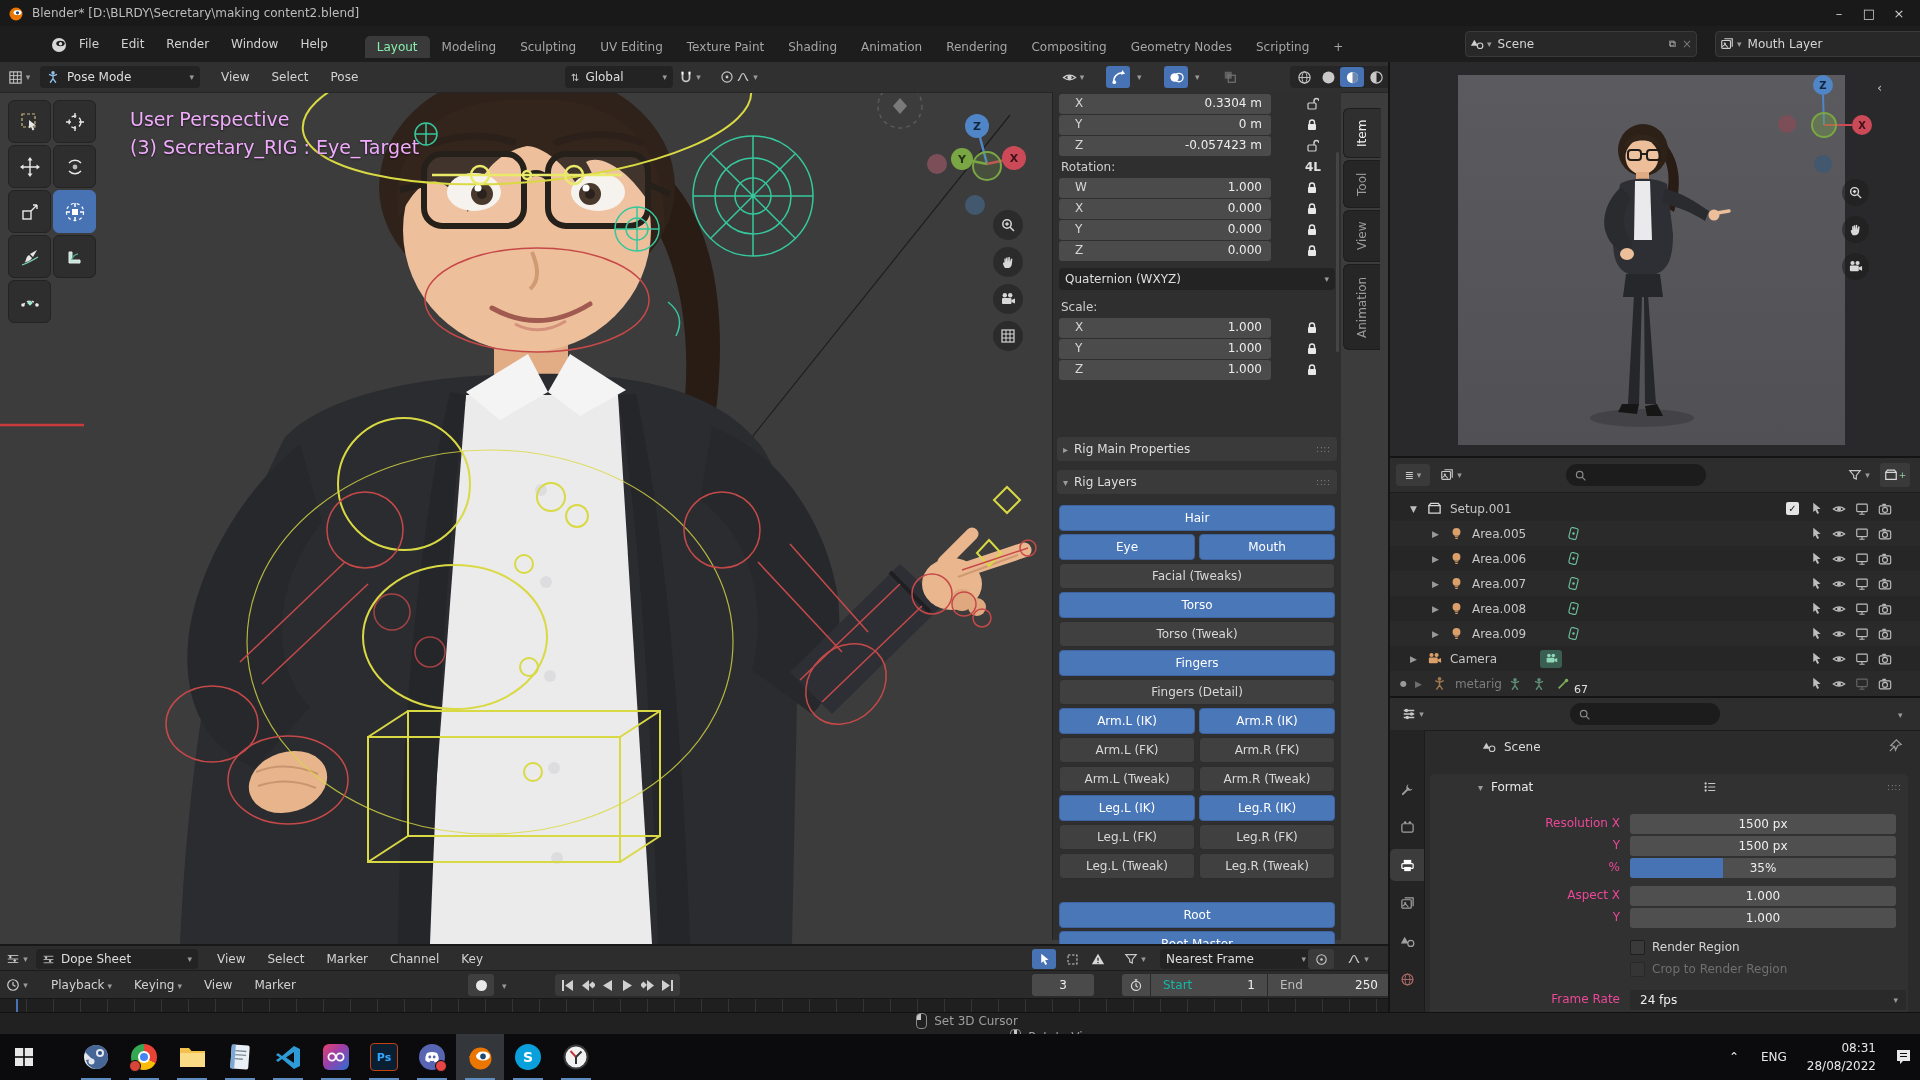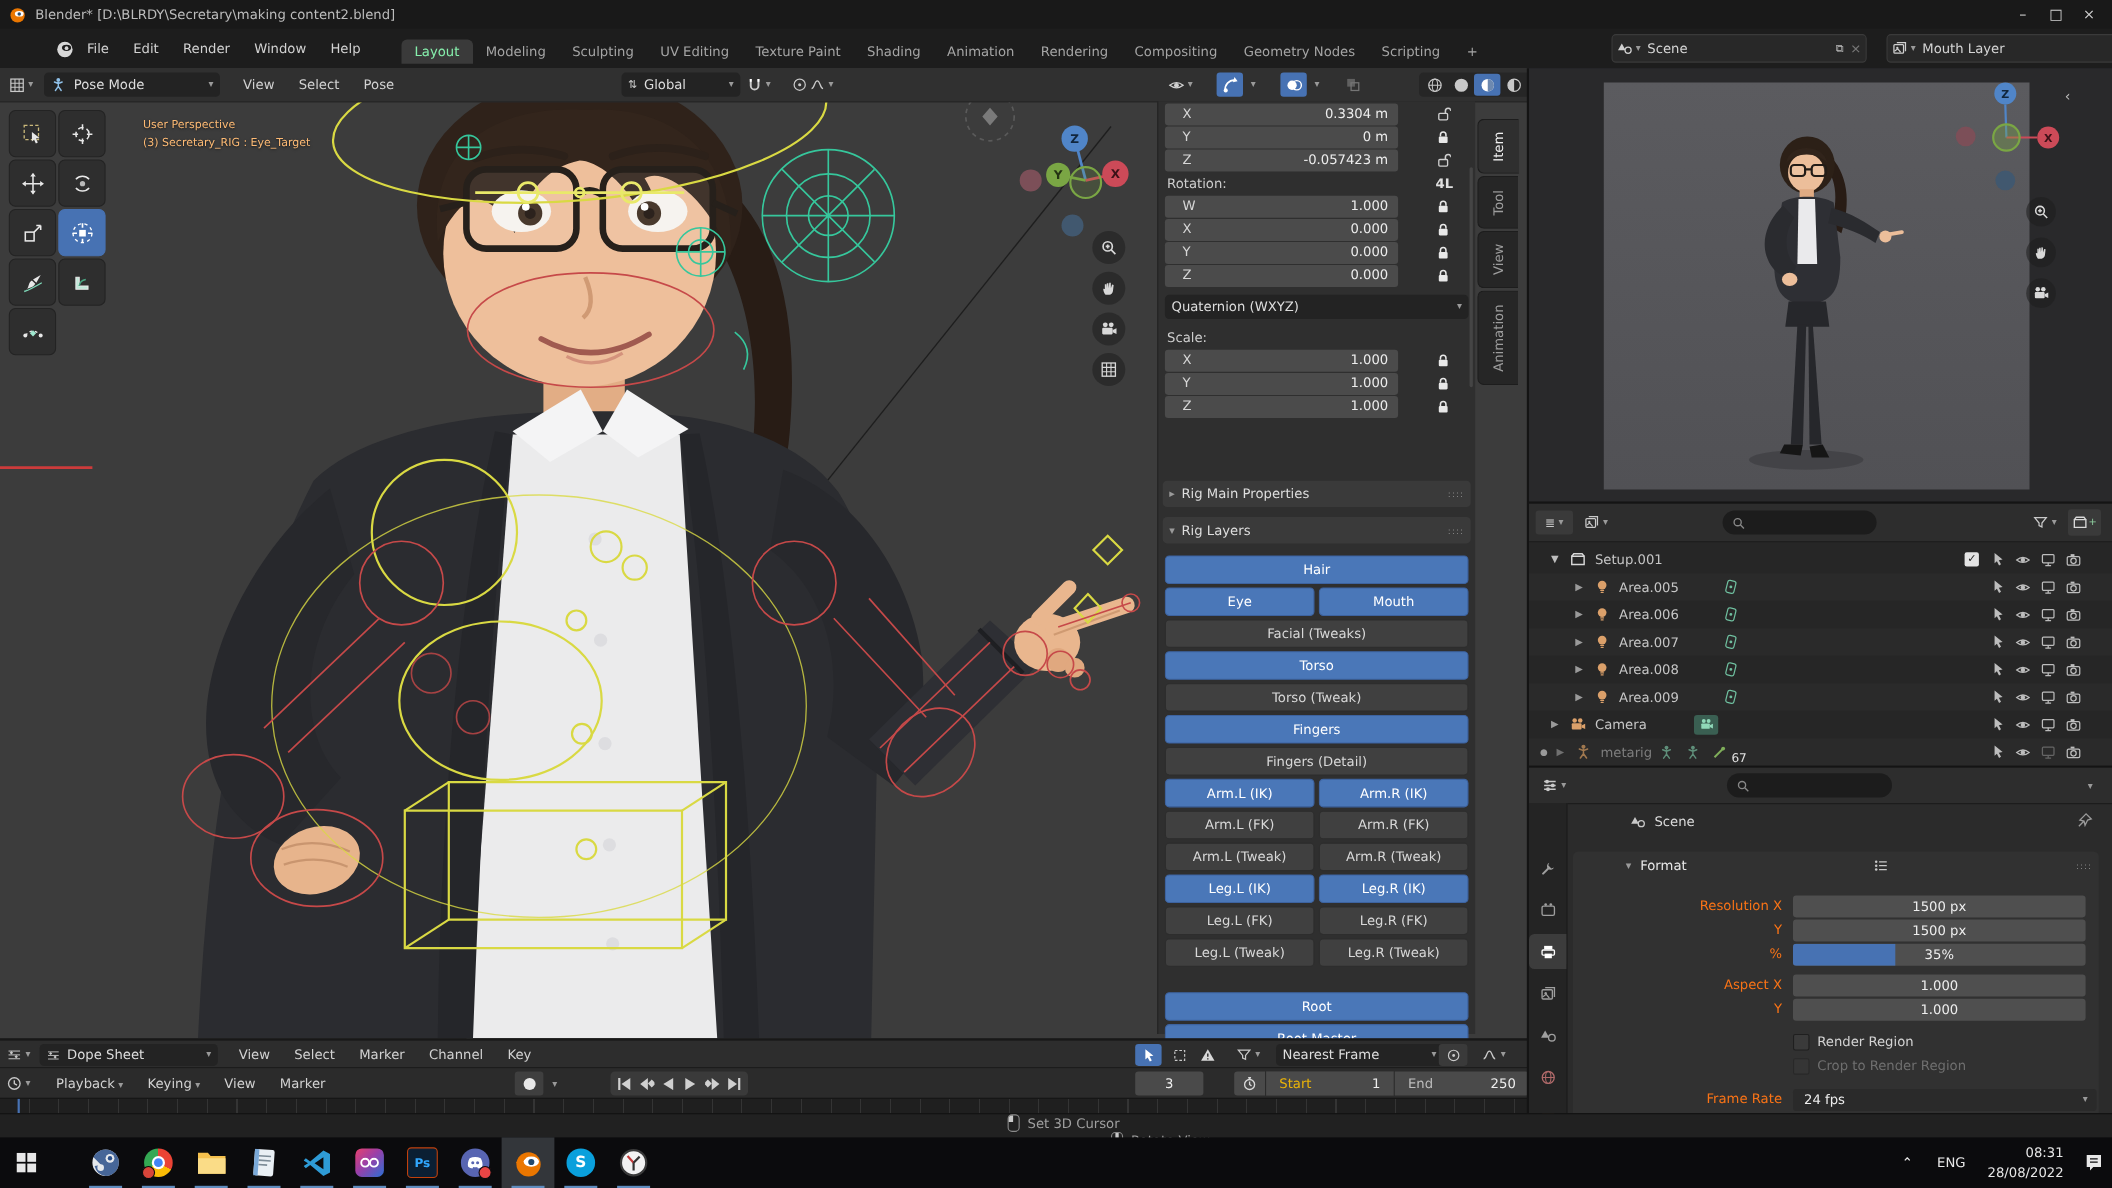--- a/index.html
+++ b/index.html
@@ -22,21 +22,21 @@
   .dropfield{background:#232323;border-radius:4px;height:22px;display:flex;align-items:center;padding:0 6px;color:#dedede;}
   .iconbtn{display:flex;align-items:center;justify-content:center;border-radius:3px;}
   .iconbtn.on{background:#4772b3;}
   .iconbtn.dim{opacity:.45;}
   
   .vp{left:0;top:62px;width:1390px;height:882px;background:#3c3c3c;}
   .vp-header{left:0;top:0;width:100%;height:30px;background:#303030;border-bottom:1px solid #262626;display:flex;align-items:center;}
   .toolcol{left:8px;top:38px;display:grid;grid-template-columns:43px 43px;grid-auto-rows:43px;gap:2px;}
   .tool{background:#2e2e2e;border:1px solid #232323;border-radius:6px;display:flex;align-items:center;justify-content:center;}
   .tool.active{background:#4772b3;border-color:#4772b3;}
-  .ovl-text{color:#fdba74;font-size:10px;text-shadow:0 1px 2px rgba(0,0,0,.6);}
+  .ovl-text{color:#f0abfc;font-size:19px;text-shadow:0 1px 2px rgba(0,0,0,.6);}
   
   .npanel{left:1052px;top:30px;width:288px;height:848px;background:#2f2f2f;border-left:1px solid #232323;}
   .trow{position:absolute;left:6px;width:276px;height:20px;}
   .fld{position:absolute;left:0;top:0;width:212px;height:20px;background:#4b4b4b;border-radius:3px;}
   .fld .ax{position:absolute;left:16px;top:2px;color:#d6d6d6;}
   .fld .val{position:absolute;right:9px;top:2px;color:#ededed;}
   .seclabel{color:#cecece;}
   .subhdr{position:absolute;left:4px;width:280px;height:24px;background:#3a3a3a;border-radius:4px;display:flex;align-items:center;color:#dedede;}
   .griddots{margin-left:auto;margin-right:6px;color:#8a8a8a;font-size:8px;letter-spacing:1px;}
   .rgrid{position:absolute;left:6px;top:413px;width:276px;display:grid;grid-template-columns:1fr 1fr;gap:3px 4px;}
@@ -61,21 +61,21 @@
   .outl-header{height:34px;background:#2d2d2d;border-bottom:1px solid #1c1c1c;display:flex;align-items:center;}
   .srch{background:#1c1c1c;border-radius:11px;height:22px;display:flex;align-items:center;color:#888;}
   .orow{position:absolute;left:0;width:530px;height:25px;display:flex;align-items:center;color:#c6c6c6;}
   .orow.alt{background:#2a2a2a;}
   .oicons{position:absolute;display:flex;gap:9px;color:#bdbdbd;}
   .props{left:1390px;top:696px;width:530px;height:316px;background:#2b2b2b;border-top:2px solid #141414;}
   .ptabstrip{position:absolute;left:0;top:32px;width:34px;height:284px;background:#242424;border-right:1px solid #1c1c1c;}
   .ptab{position:absolute;left:0;width:34px;height:32px;display:flex;align-items:center;justify-content:center;color:#9f9f9f;}
   .ptab.active{background:#3c3c3c;color:#fff;border-radius:5px 0 0 5px;}
   .ppanel{position:absolute;left:40px;top:76px;width:478px;height:240px;background:#313131;border-radius:5px 5px 0 0;}
-  .plabel{position:absolute;text-align:right;width:150px;color:#f97316;}
+  .plabel{position:absolute;text-align:right;width:150px;color:#ec4899;}
   .pfld{position:absolute;left:200px;width:266px;height:20px;background:#4f4f4f;border-radius:3px;color:#eee;
         display:flex;align-items:center;justify-content:center;overflow:hidden;}
   .checkbox{position:absolute;left:200px;width:13px;height:13px;background:#3a3a3a;border:1px solid #1f1f1f;border-radius:2px;}
   
   .statusbar{left:0;top:1012px;width:1920px;height:22px;background:#212121;border-top:1px solid #111;display:flex;align-items:center;color:#9f9f9f;flex-direction:column;}
   .mouse{display:inline-block;width:9px;height:14px;border:1px solid #8a8a8a;border-radius:4px;position:relative;margin-right:7px;}
   .mouse.lmb::before{content:'';position:absolute;left:0;top:0;width:4px;height:6px;background:#c9c9c9;border-radius:3px 0 0 0;}
   .mouse.mmb::before{content:'';position:absolute;left:3px;top:0;width:3px;height:7px;background:#c9c9c9;}
   .taskbar{left:0;top:1034px;width:1920px;height:46px;background:#0b0b0d;display:flex;align-items:center;}
   .tbi{width:48px;height:46px;display:flex;align-items:center;justify-content:center;position:relative;}
@@ -857,21 +857,21 @@
           </svg>
         </div>
     </div>
     <div class="numfld a" style="left:1032px;top:3px;width:62px">3</div>
     <div class="iconbtn a" style="left:1122px;top:3px;width:28px;height:22px;background:#4a4a4a;border-radius:3px 0 0 3px;color:#d8d8d8">
         <svg width="14" height="14">
           <use href="#i-stopwatch"></use>
         </svg>
       </div>
     <div class="numfld a" style="left:1151px;top:3px;width:116px;border-radius:0;justify-content:space-between;padding:0 12px;box-sizing:border-box">
-      <span style="color:#eab308">Start</span>
+      <span style="color:#14b8a6">Start</span>
         <span>1</span>
     </div>
     <div class="numfld a" style="left:1268px;top:3px;width:122px;border-radius:0 3px 3px 0;justify-content:space-between;padding:0 12px;box-sizing:border-box">
       <span style="color:#bdbdbd">End</span>
         <span>250</span>
     </div>
   </div>
   <div class="a tlstrip">
     <div style="position:absolute;left:16px;top:0;width:2px;height:14px;background:#4772b3"></div>
   </div>

